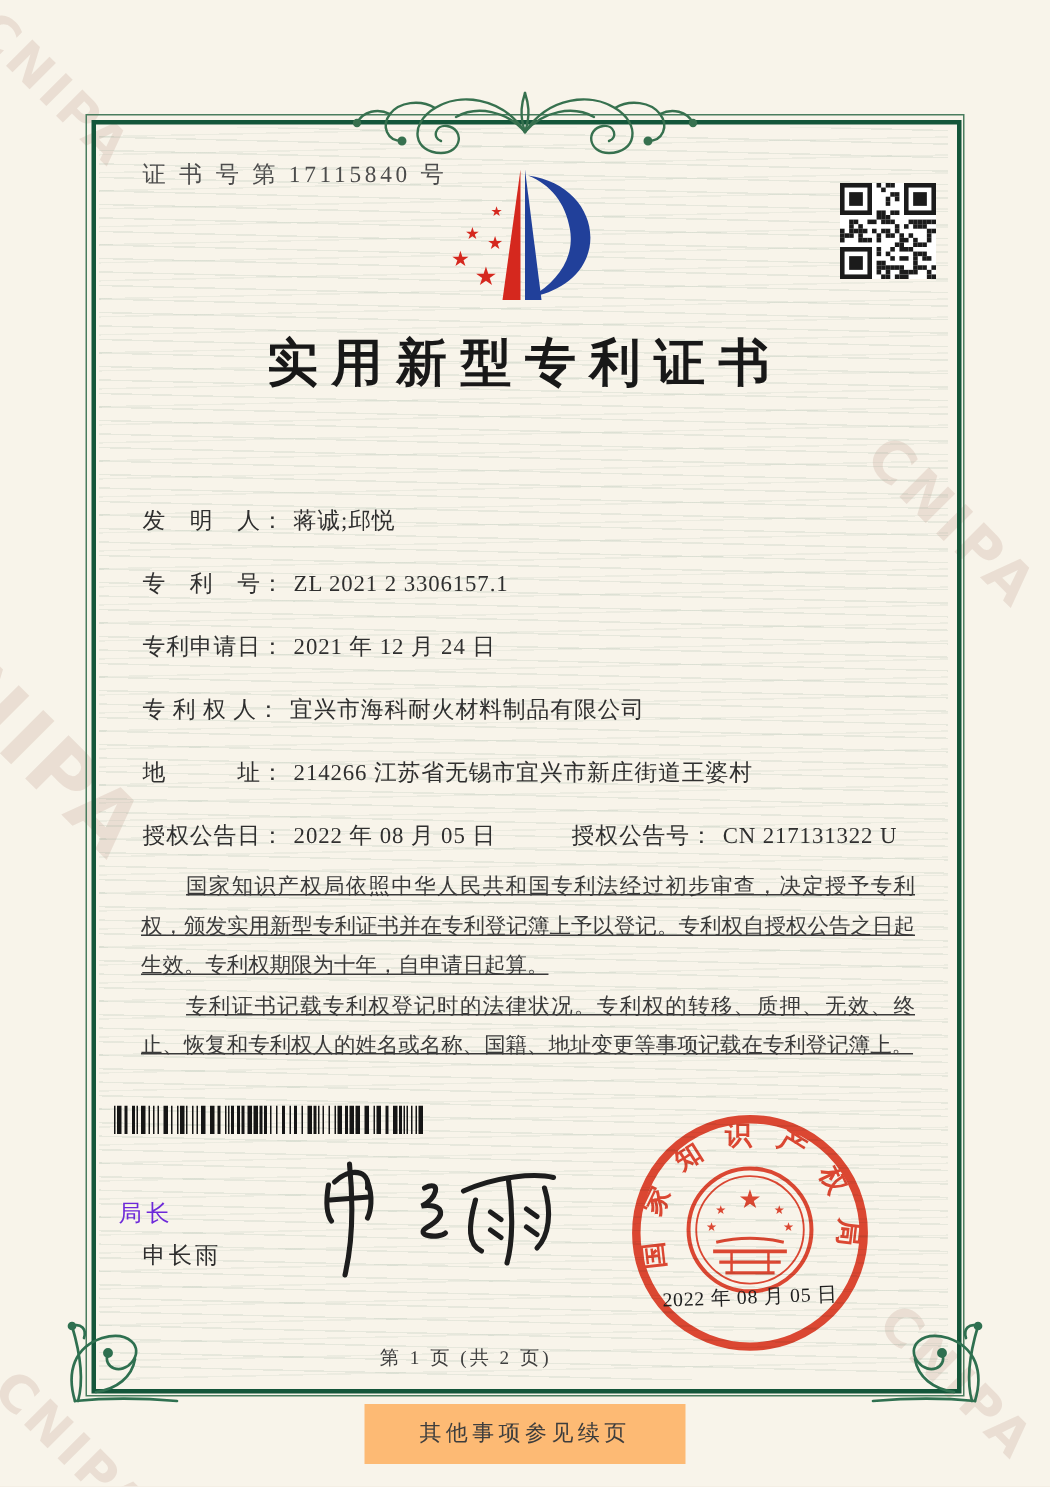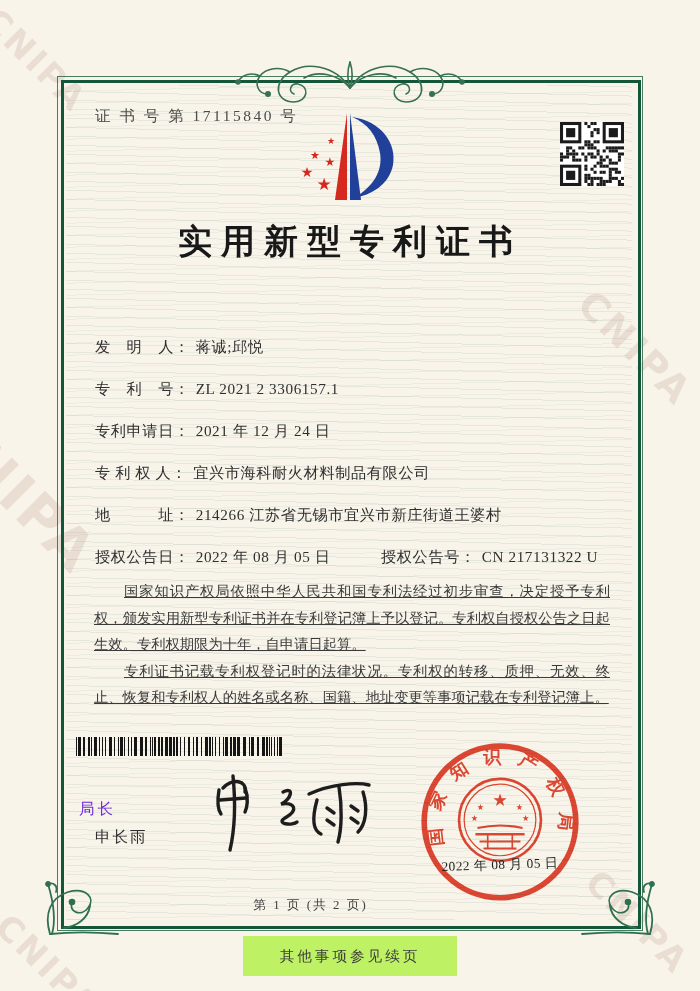--- a/index.html
+++ b/index.html
@@ -28,21 +28,21 @@
   #barcode{left:76px;top:737px;}
   #director-label{left:79px;top:799px;font-size:15.5px;color:#6d28d9;letter-spacing:3px;}
   #director-name{left:95px;top:827px;font-size:15.5px;color:#2e2e2e;letter-spacing:2px;}
   #signature{left:205px;top:772px;}
   #seal{left:416px;top:740px;mix-blend-mode:multiply;}
   #seal-date{left:424px;top:856px;width:152px;text-align:center;font-size:13.2px;
       color:#1f1f1f;letter-spacing:.5px;transform:rotate(-2deg);}
   #page-indicator{left:0;top:897px;width:621px;text-align:center;font-size:12.8px;
       color:#3f3f3f;letter-spacing:2px;}
   #footer-note{left:243px;top:936px;width:214px;height:40px;line-height:40px;
-      background:#bef264;text-align:center;font-size:14.6px;color:#3d3d3d;letter-spacing:3px;}
+      background:#fdba74;text-align:center;font-size:14.6px;color:#3d3d3d;letter-spacing:3px;}
   .visually-hidden{position:absolute;width:1px;height:1px;overflow:hidden;
       clip:rect(0 0 0 0);white-space:nowrap;}
 </style>
 </head>
 <body>
 
 <div id="page">
 
   <span class="wm" style="left:4px;top:0;font-size:34px;">CNIPA</span>
   <span class="wm" style="left:600px;top:282px;font-size:38px;">CNIPA</span>

